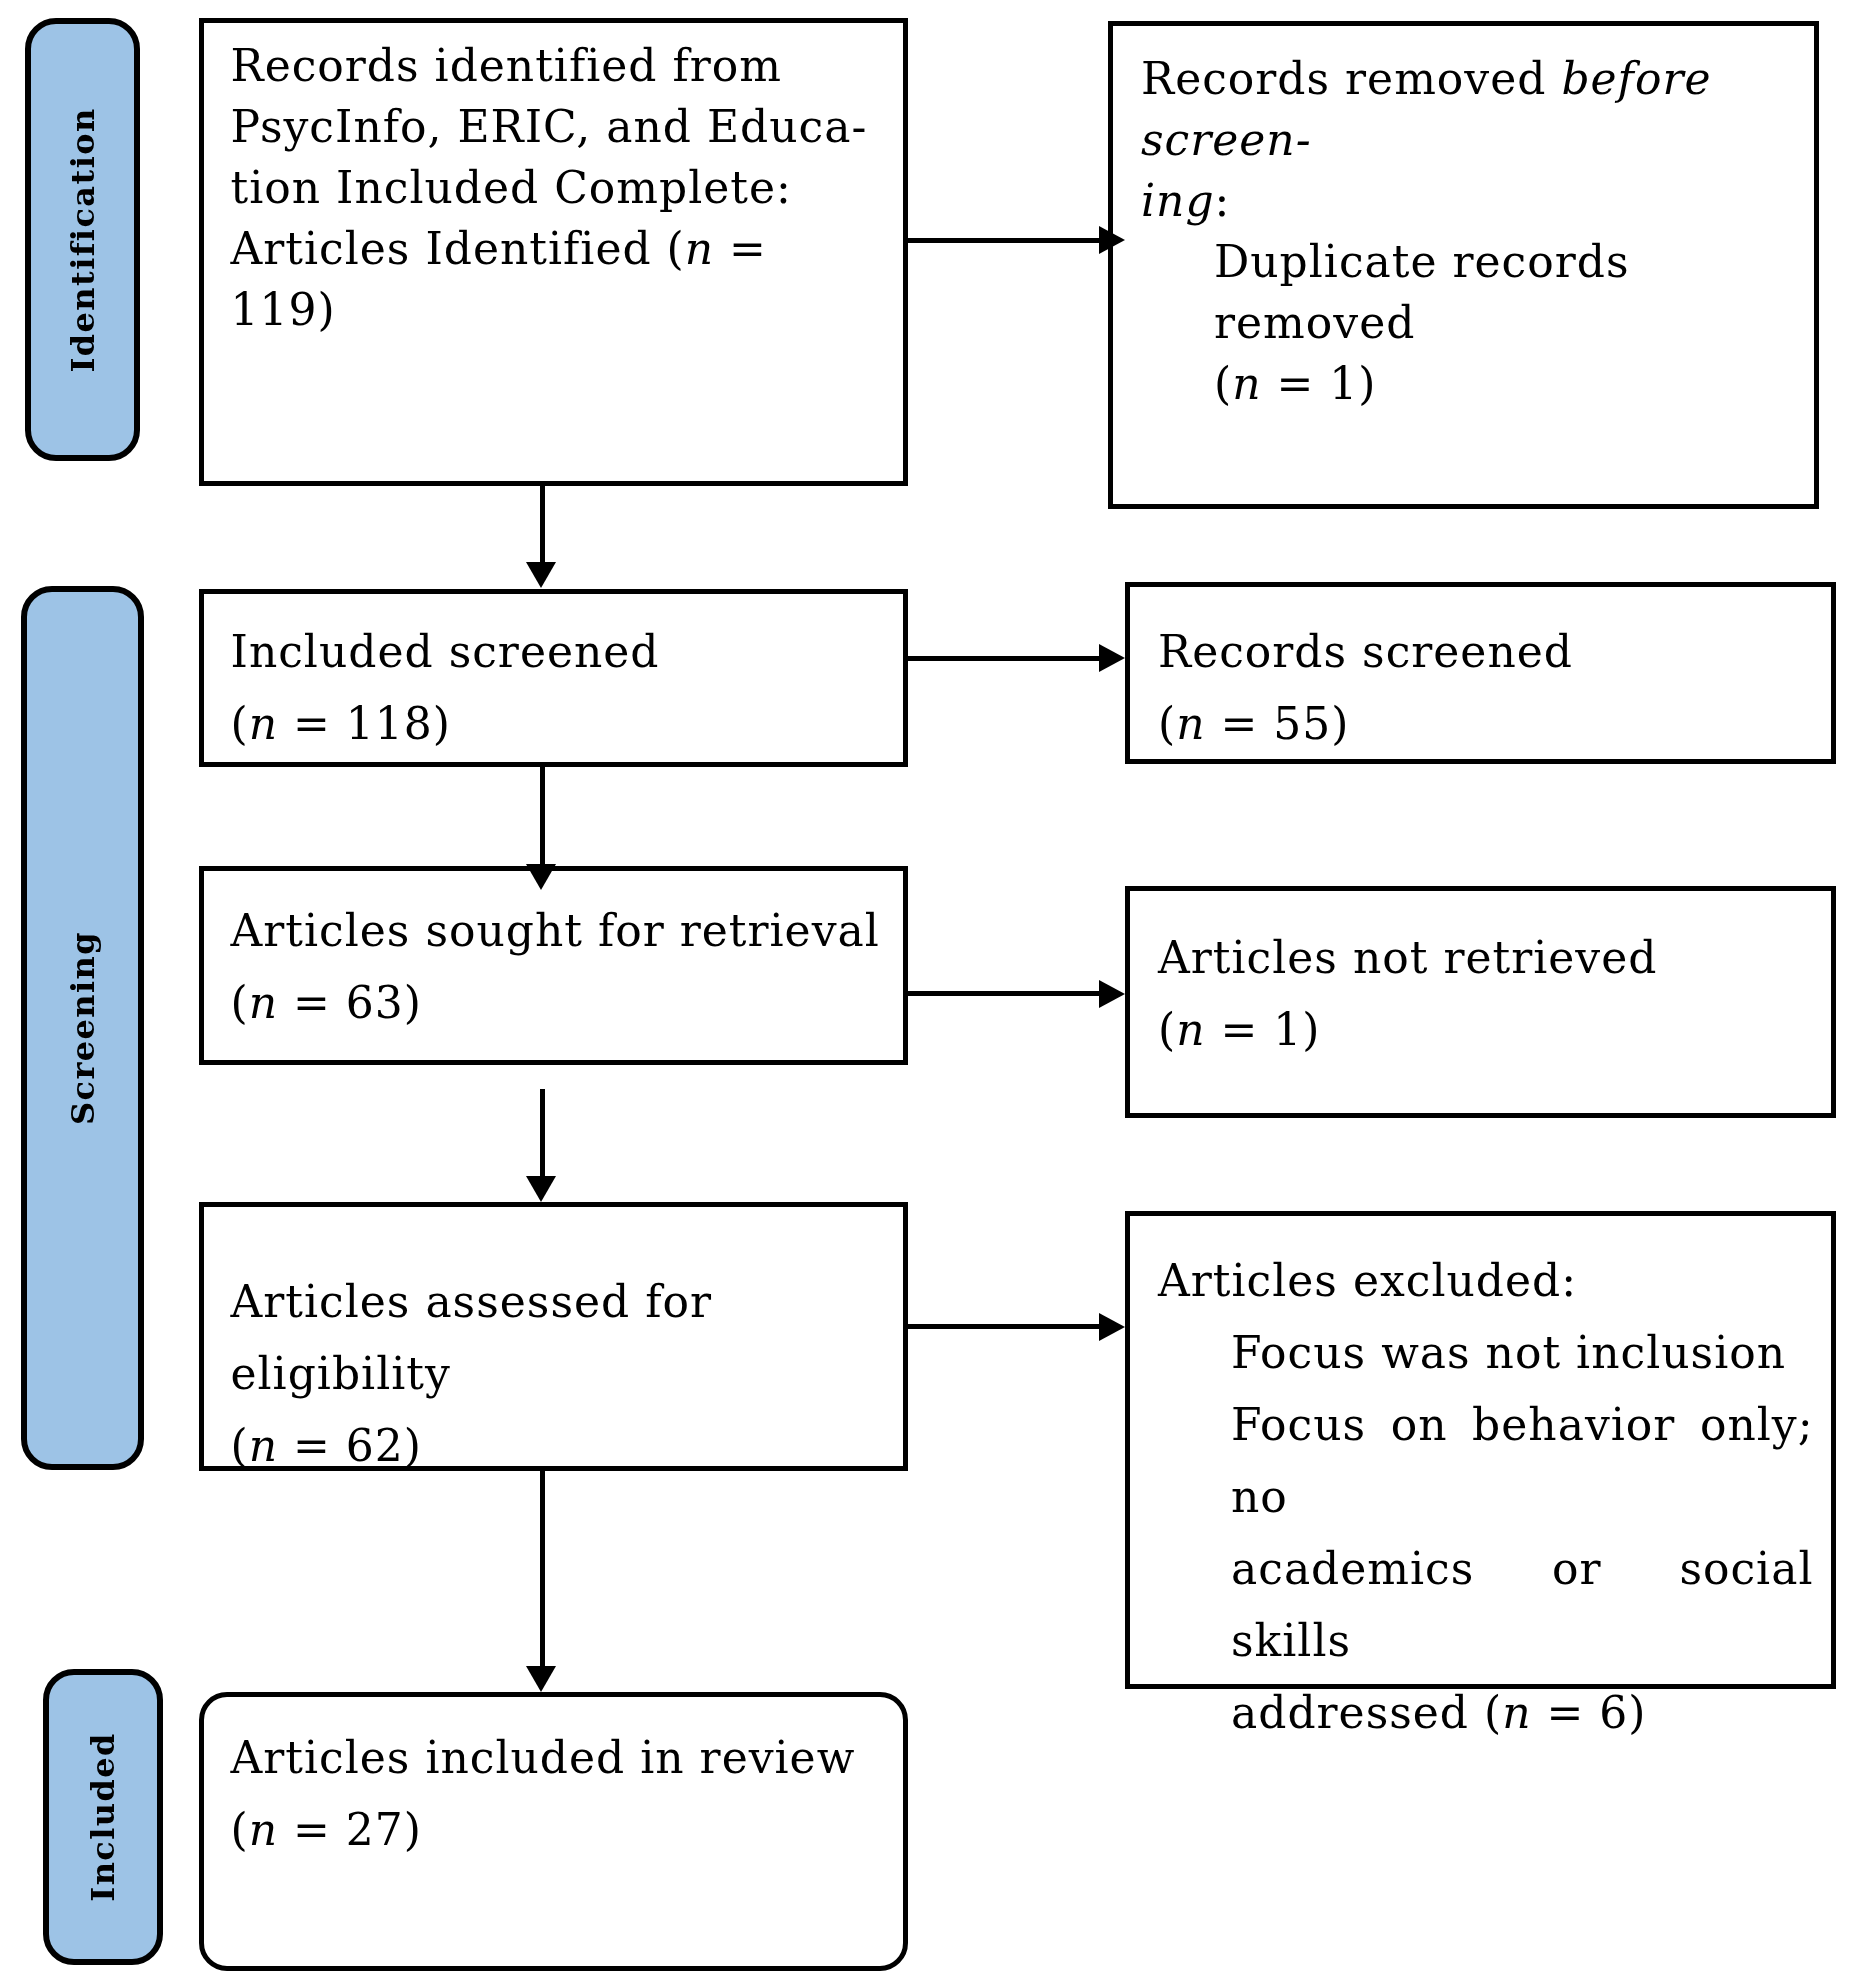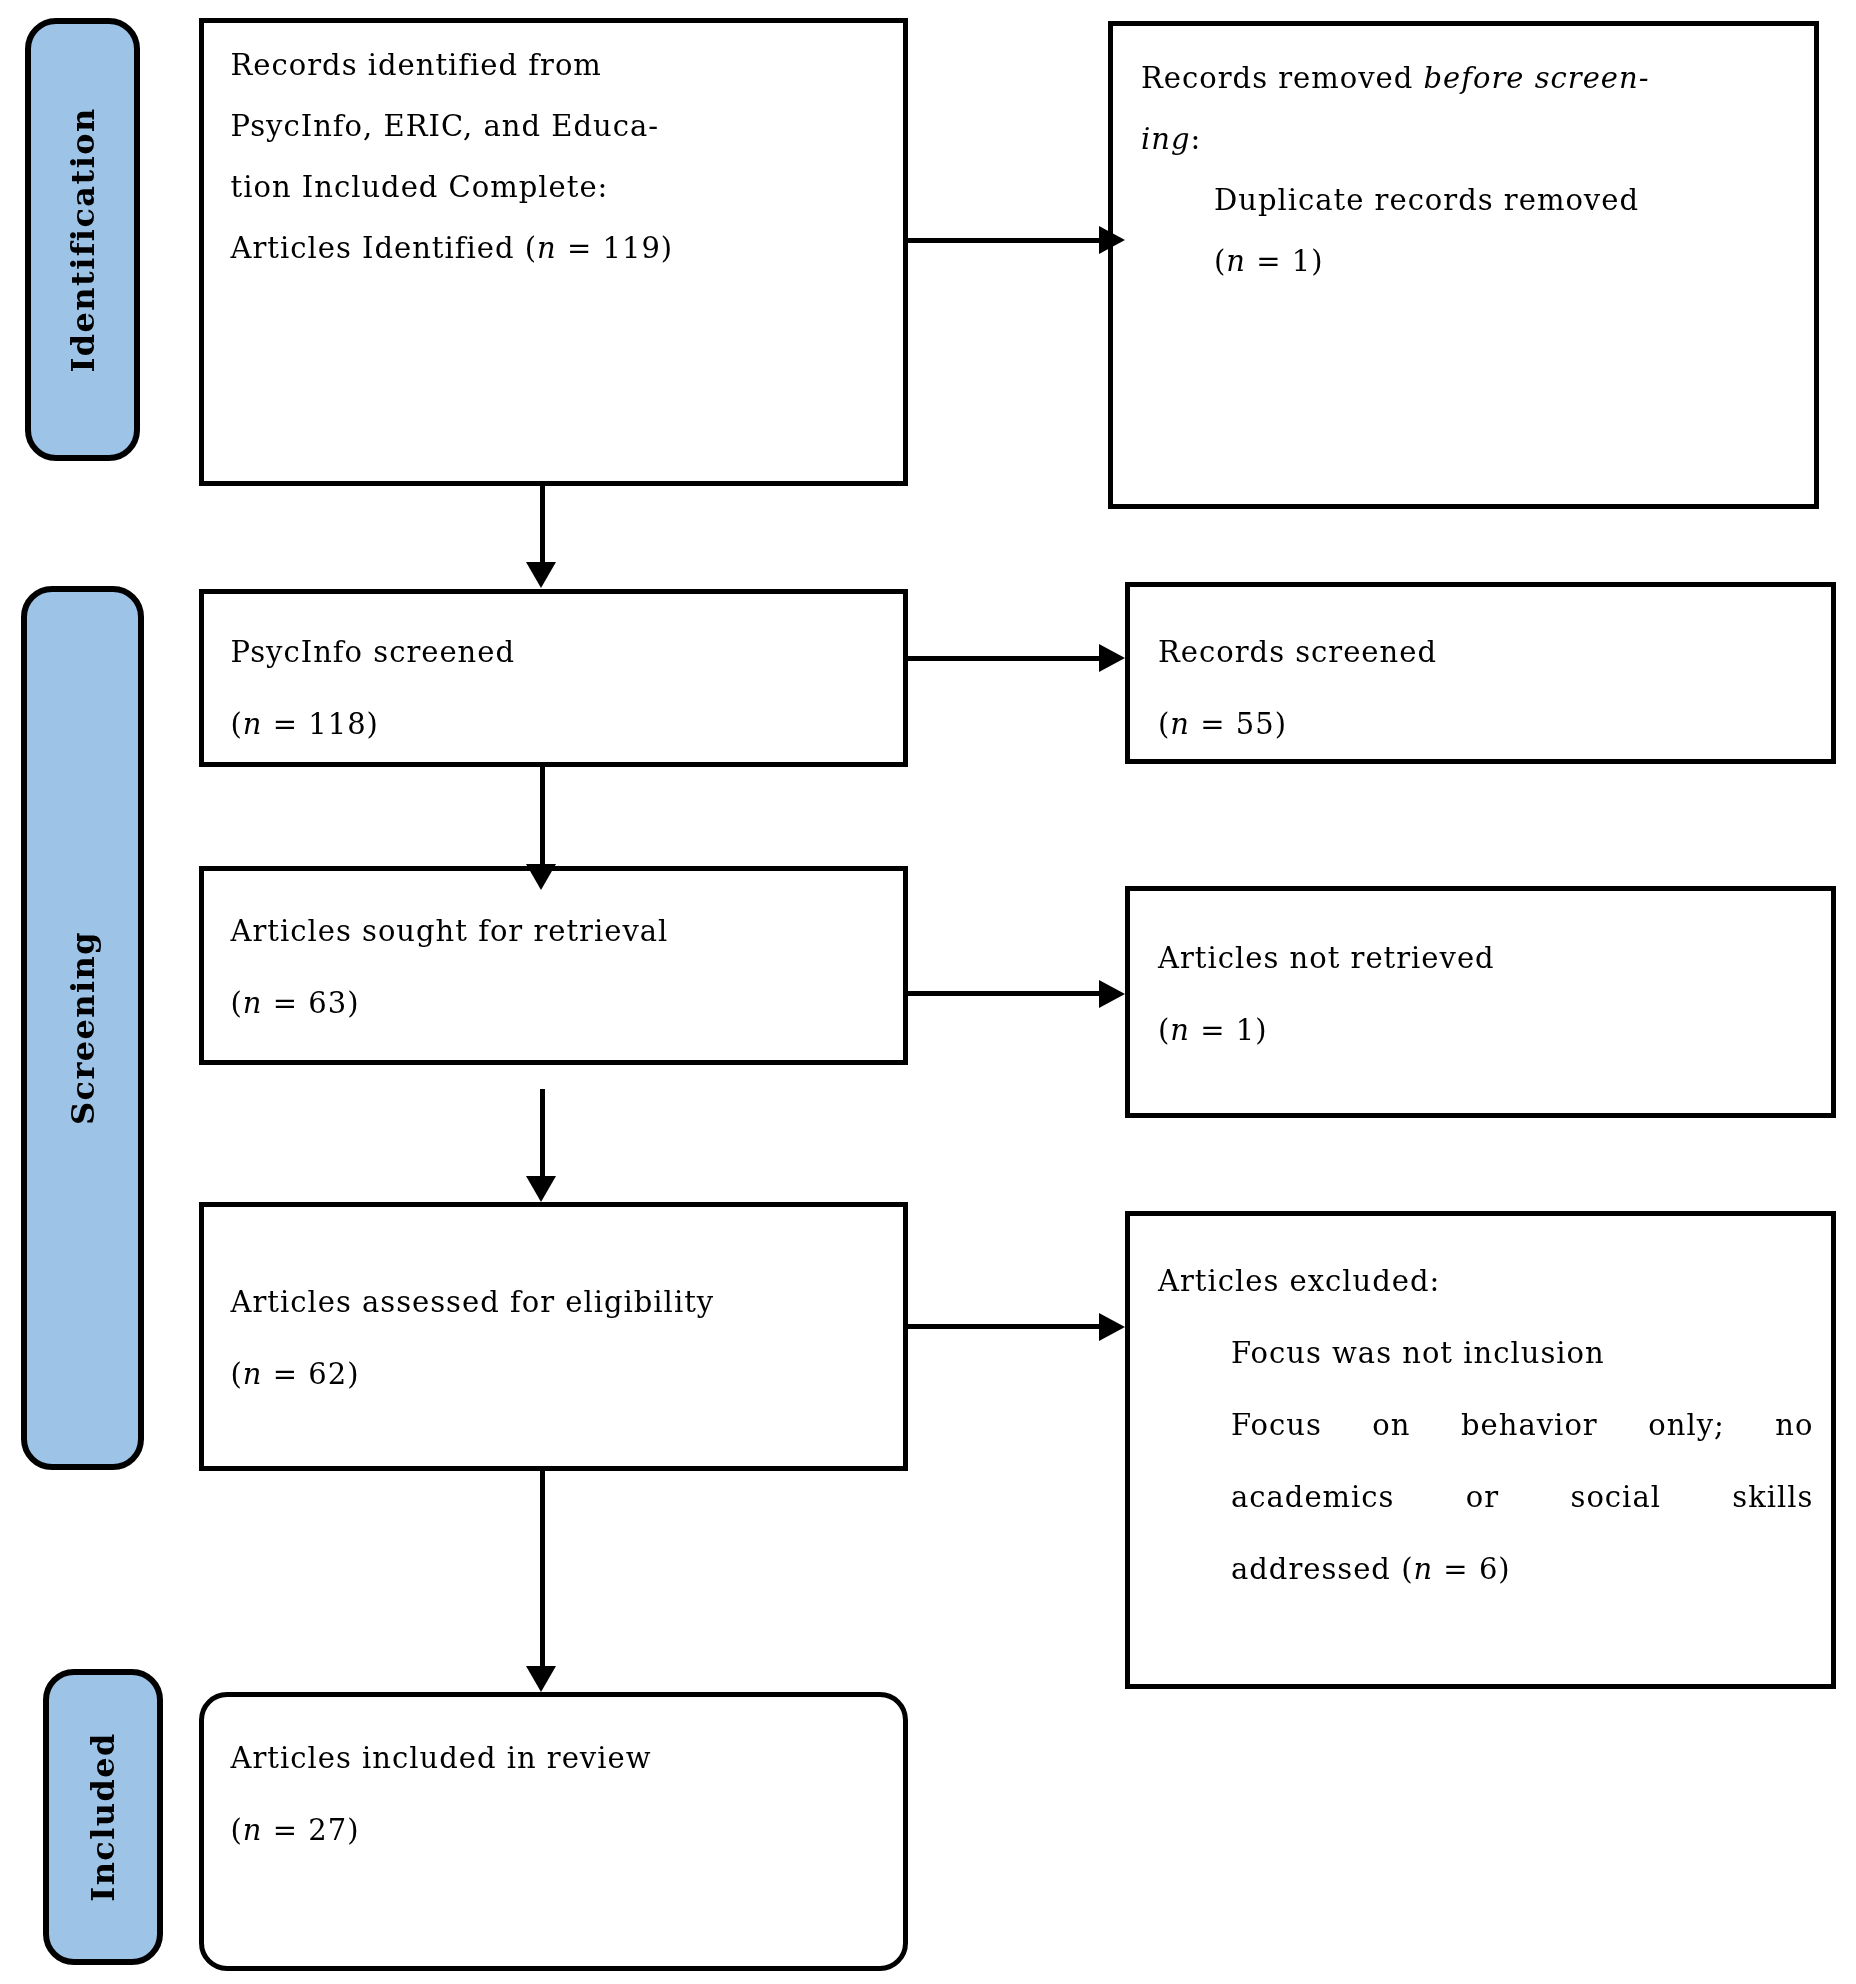--- a/index.html
+++ b/index.html
@@ -7,21 +7,21 @@
         font-family:"DejaVu Serif","Liberation Serif",serif;color:#000;overflow:hidden;}
 
   
   .stage{position:absolute;background:#9DC3E6;border:6.3px solid #000;border-radius:31px;
          display:flex;align-items:center;justify-content:center;box-sizing:border-box;}
   .stage span{transform:rotate(-90deg);white-space:nowrap;font-size:32px;font-weight:bold;
               letter-spacing:1.4px;}
 
   
   .box{position:absolute;background:#ffffff;border:5.6px solid #000;box-sizing:border-box;}
-  .txt{font-size:29px;letter-spacing:1px;}
+  .txt{font-size:44px;letter-spacing:1px;}
   .lh-sm .txt{line-height:61px;}
   .lh-lg .txt{line-height:72px;}
   .item{margin-left:73px;}
   .ln{min-height:1em;}
   .justify .ln{text-align:justify;text-align-last:justify;}
   .justify .ln:last-child{text-align-last:left;}
   i{font-style:italic;}
 
   
   .vshaft{position:absolute;width:4.9px;background:#000;}
@@ -52,21 +52,21 @@
     <div class="txt">
         <div class="ln">Records identified from</div>
         <div class="ln">PsycInfo, ERIC, and Educa-</div>
         <div class="ln">tion Included Complete:</div>
         <div class="ln">Articles Identified (<i>n</i> = 119)</div>
       </div>
   </div>
 
   <div class="box lh-lg" style="left:199px;top:589px;width:709px;height:178px;padding:21.6px 21px 0 26.5px;">
     <div class="txt">
-        <div class="ln">PsycInfo screened</div>
+        <div class="ln">Included screened</div>
         <div class="ln">(<i>n</i> = 118)</div>
       </div>
   </div>
 
   <div class="box lh-lg" style="left:199px;top:866px;width:709px;height:199px;padding:24px 21px 0 26.5px;">
     <div class="txt">
         <div class="ln">Articles sought for retrieval</div>
         <div class="ln">(<i>n</i> = 63)</div>
       </div>
   </div>

